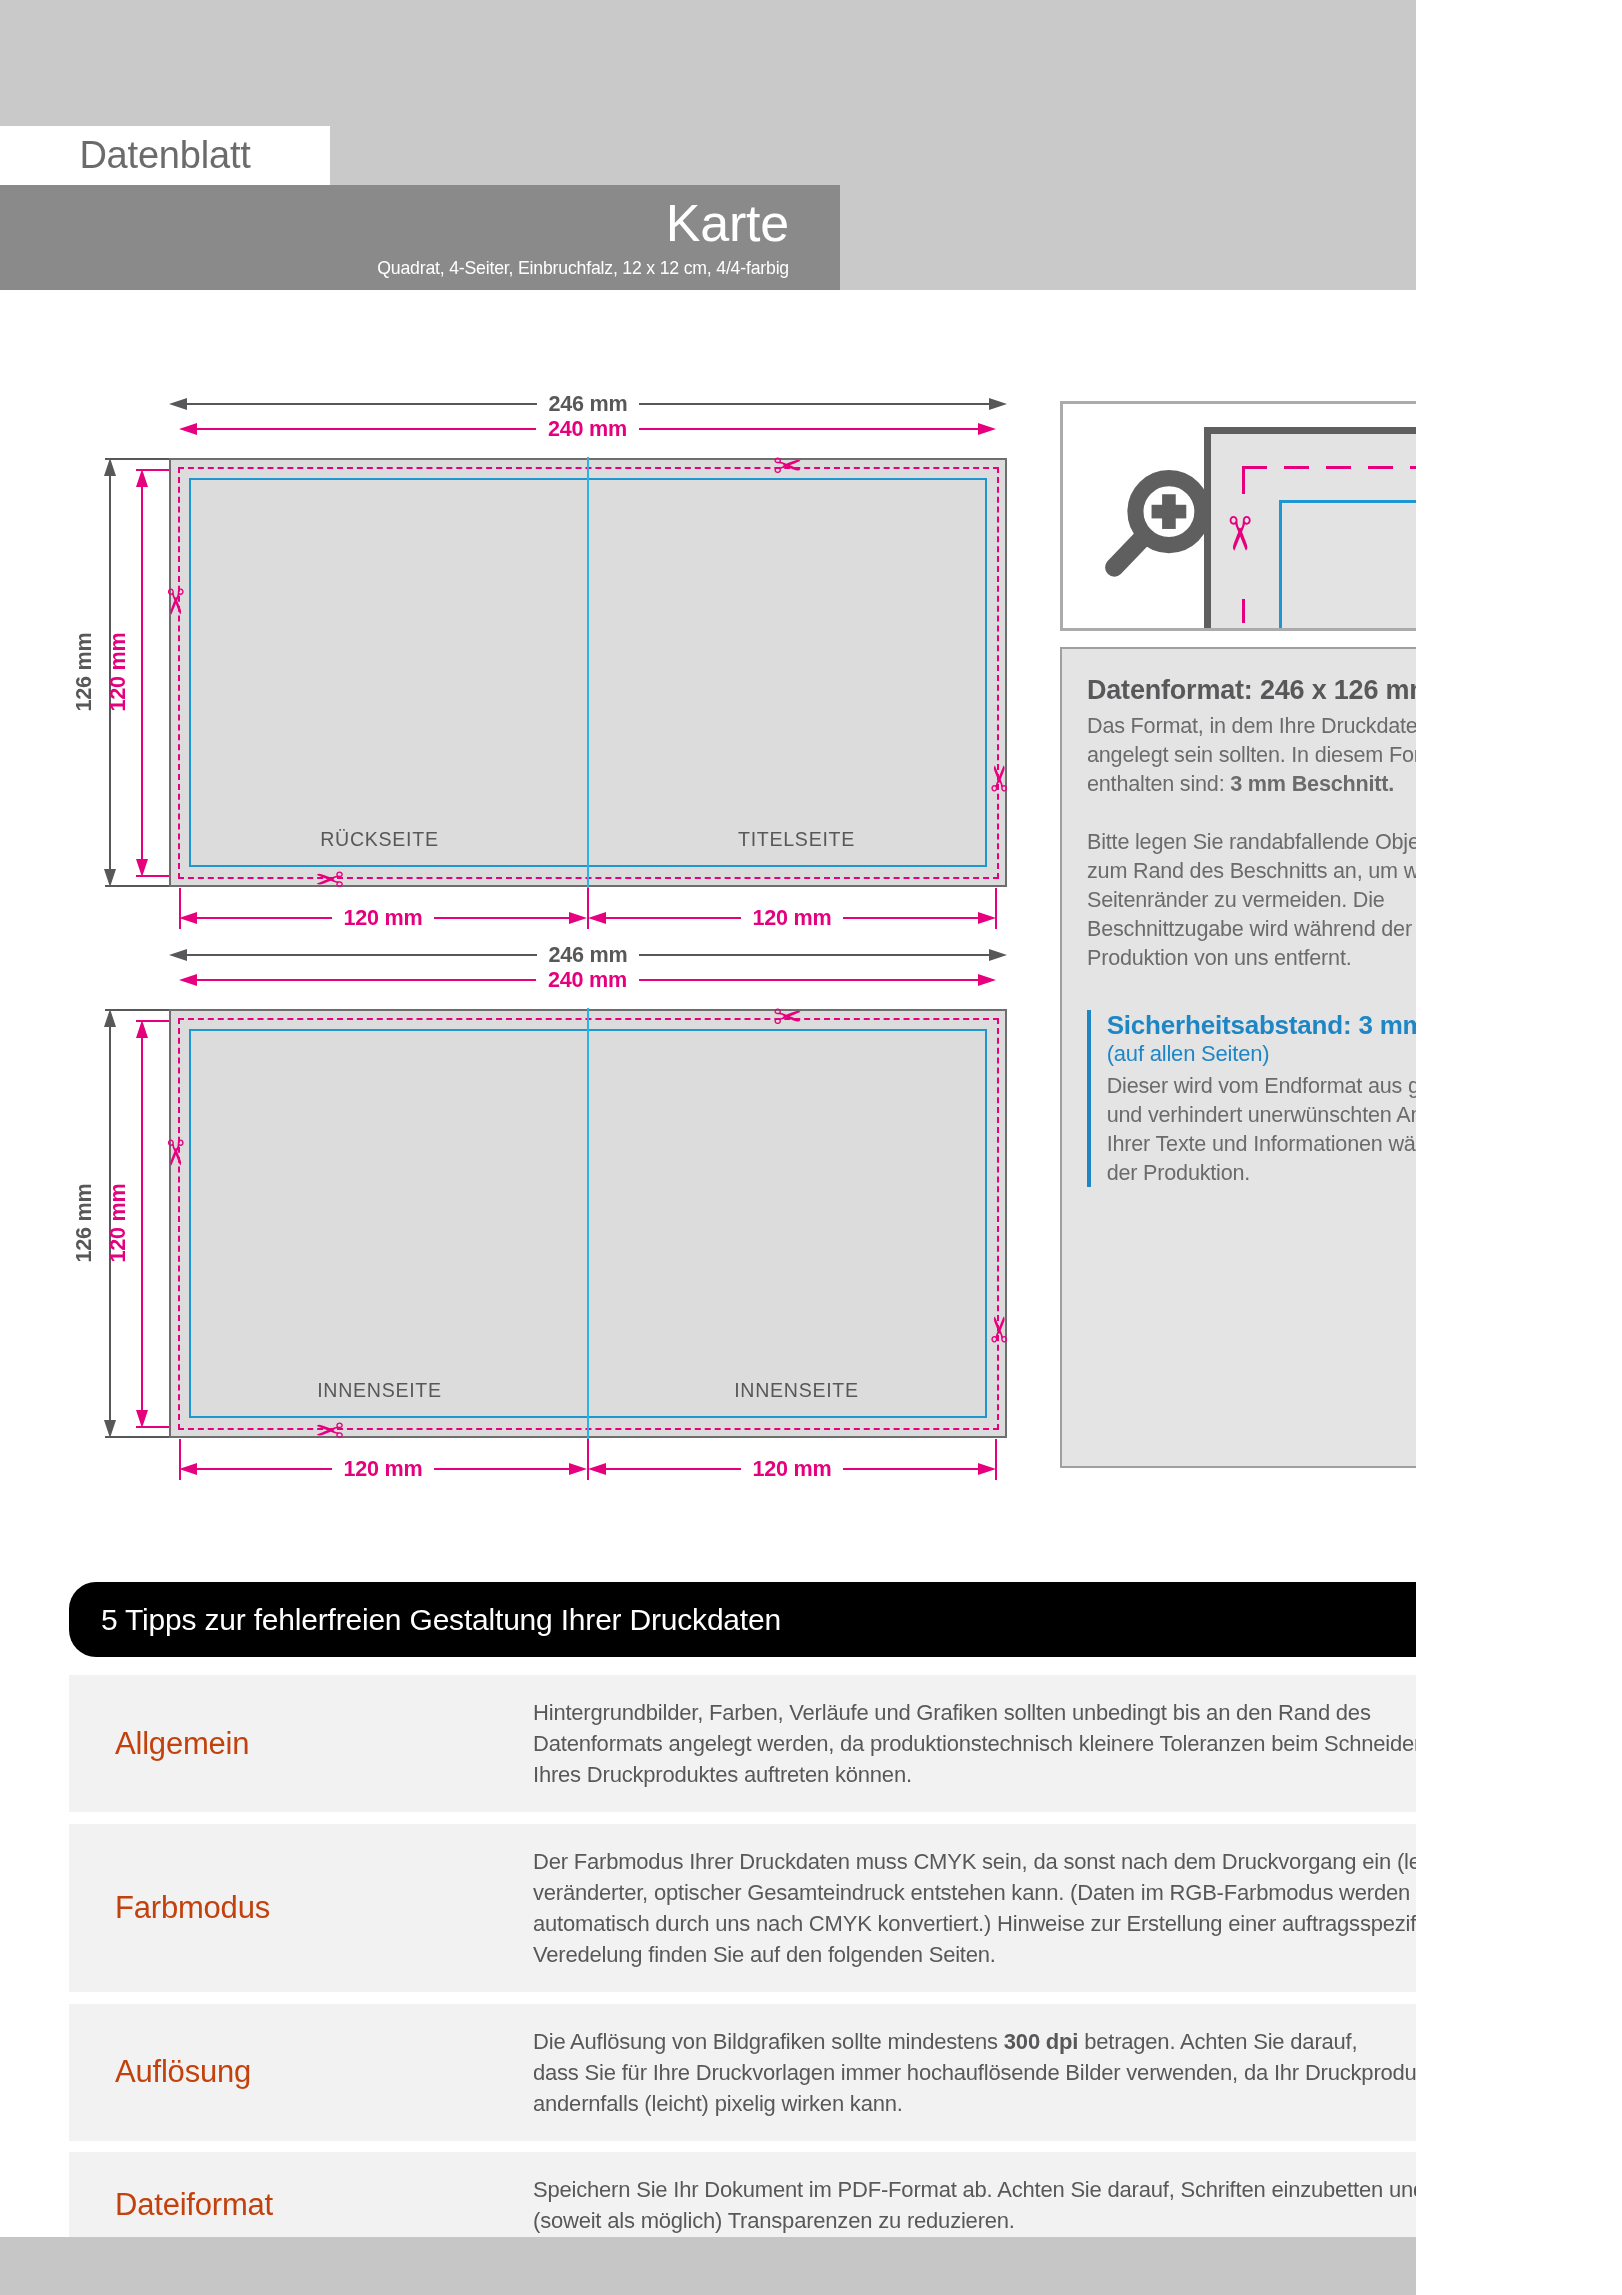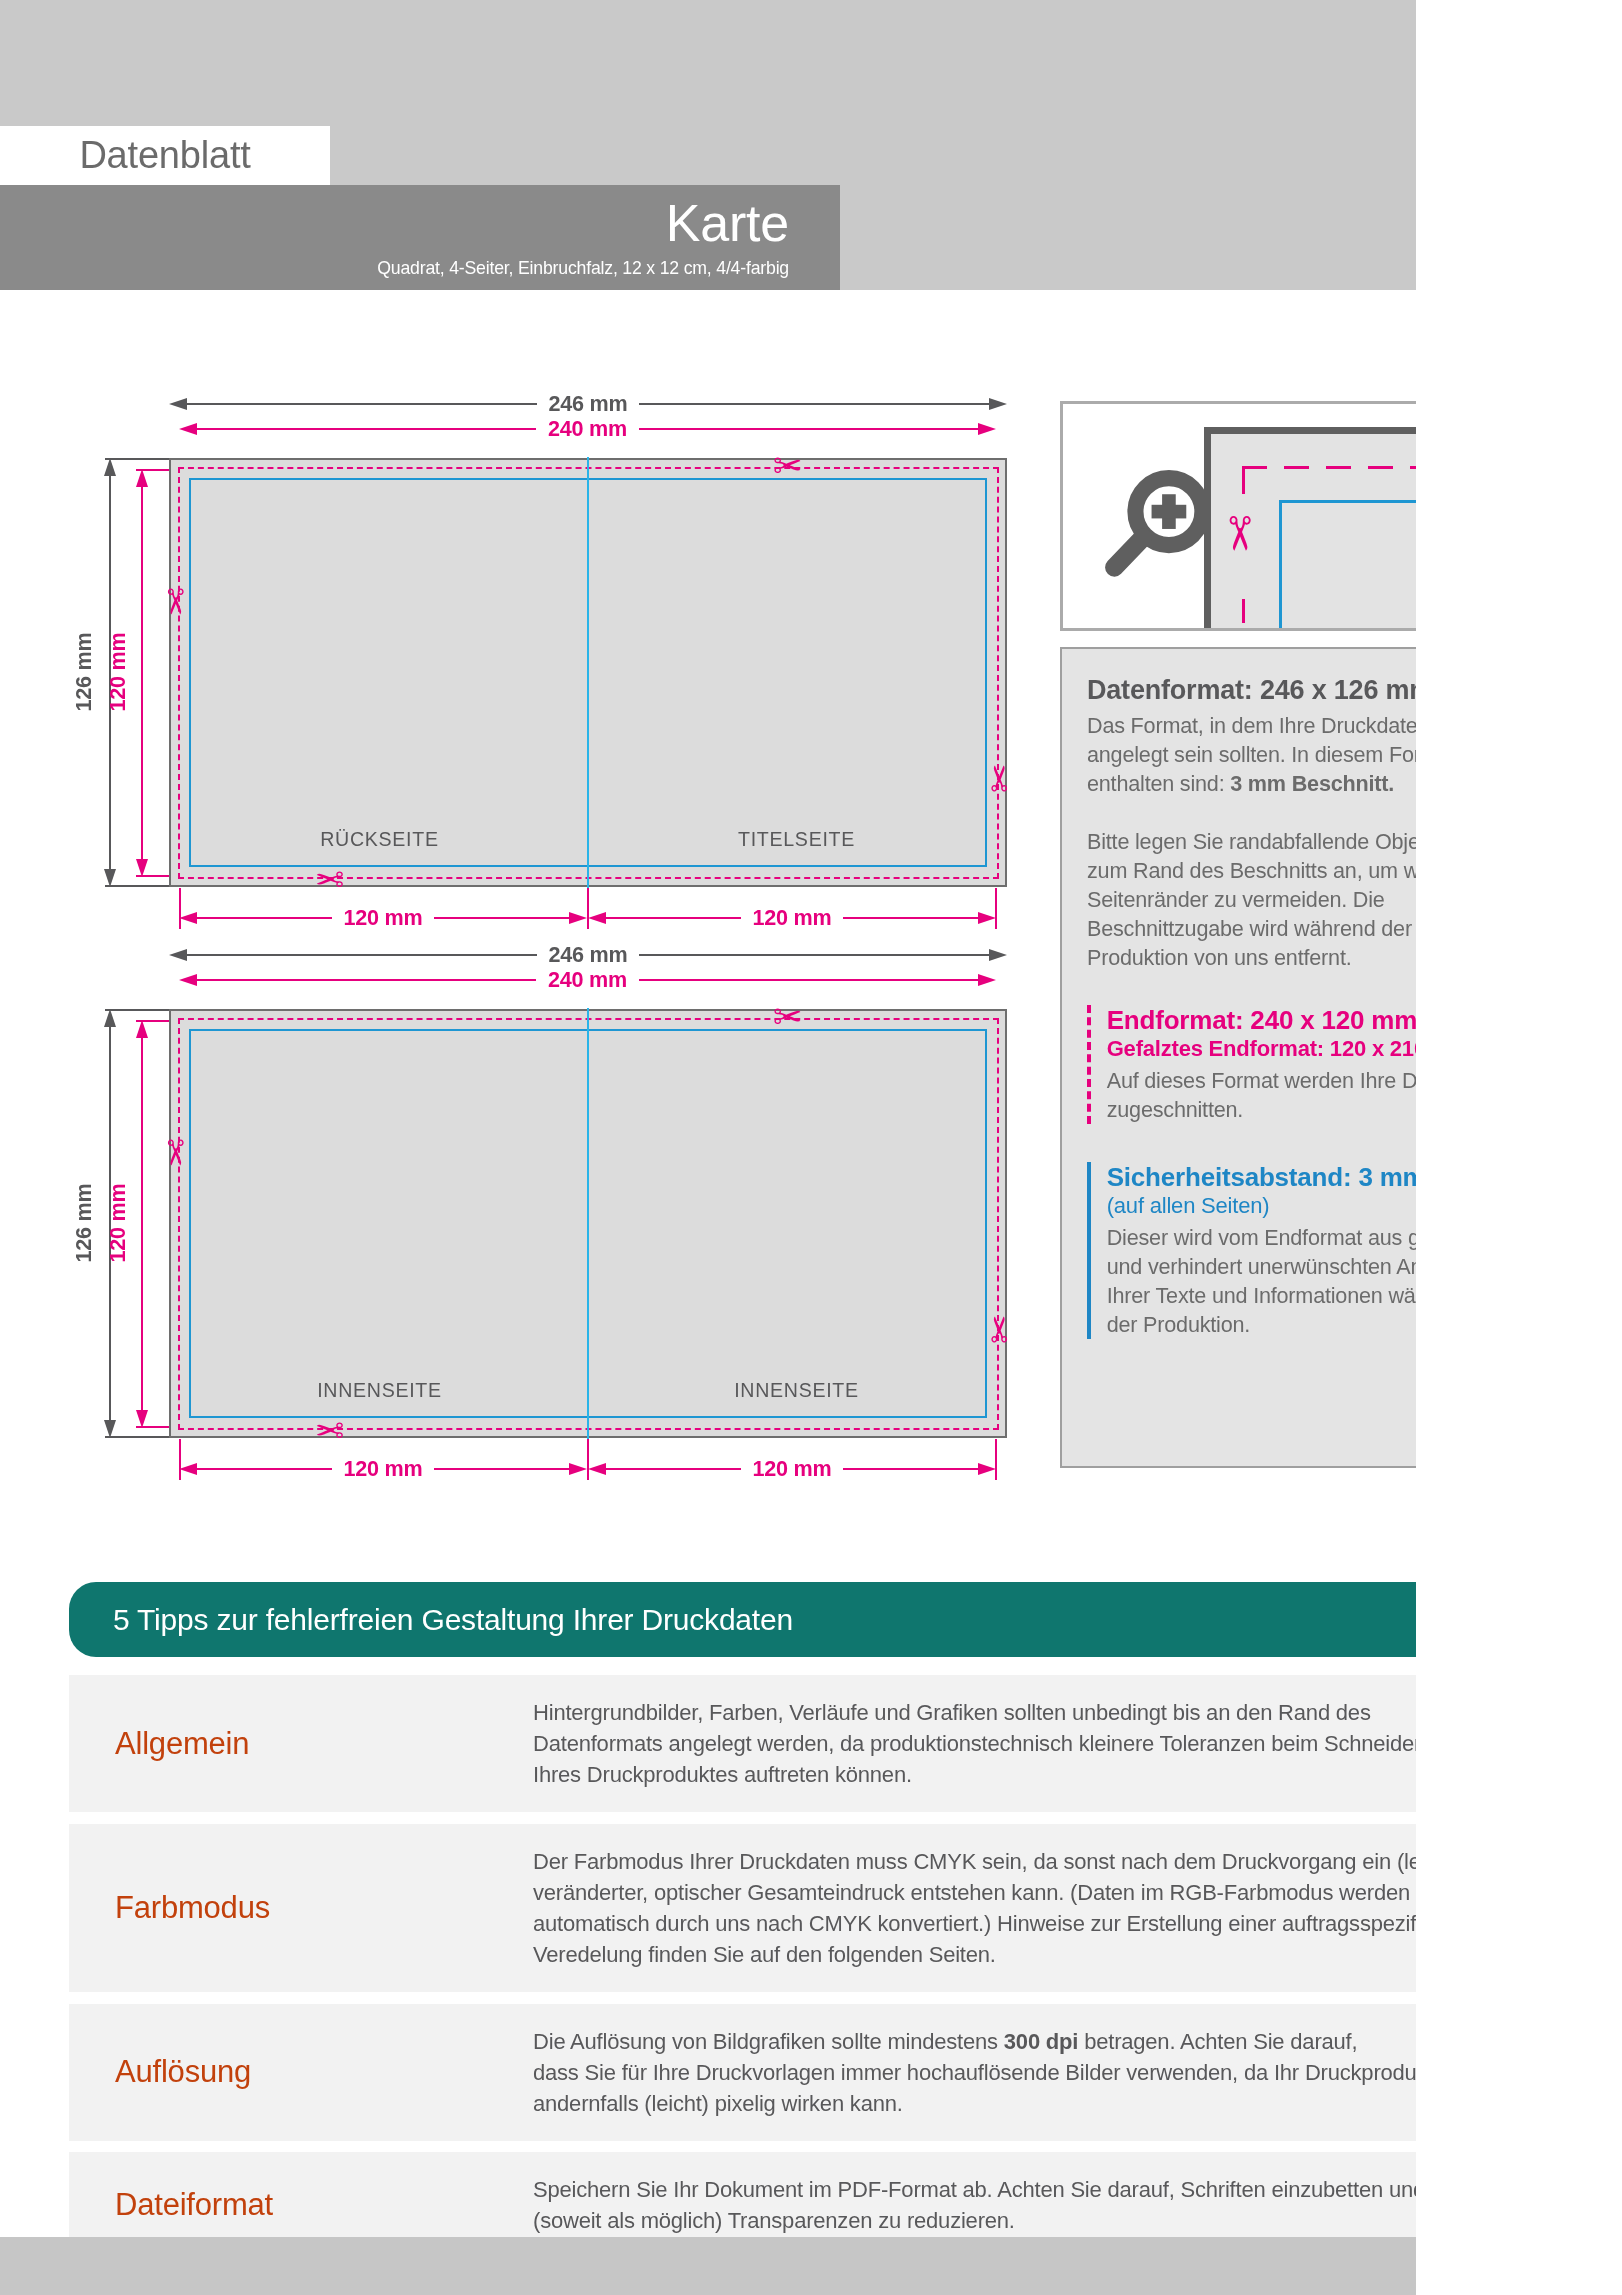--- a/index.html
+++ b/index.html
@@ -79,21 +79,21 @@
   .sec-end .h-m1{font-size:26px;font-weight:700;color:#e6007e;line-height:1.2;}
   .sec-end .h-m2{font-size:22px;font-weight:700;color:#e6007e;margin-bottom:3.9px;}
   .sec-safe{margin-top:38px;border-left:4.6px solid #1e86c5;padding-left:15.7px;}
   .sec-safe .h-b1{font-size:26px;font-weight:700;color:#1e86c5;line-height:1.2;}
   .sec-safe .h-b2{font-size:22px;color:#1e86c5;margin-bottom:3.9px;}
   .sec-falz{margin-top:31px;border-left:4.6px solid #29abe2;padding-left:15.7px;}
   .sec-falz .h-c1{font-size:26px;font-weight:700;color:#29abe2;margin-bottom:3.9px;}
   .gap40{height:29px;}
 
   
-  .tips-bar{position:absolute;left:69px;top:1582px;width:1489px;height:75px;background:#0f766e;display:flex;align-items:center;padding-left:44px;box-sizing:border-box;border-radius:27px;}
+  .tips-bar{position:absolute;left:69px;top:1582px;width:1489px;height:75px;background:#000000;display:flex;align-items:center;padding-left:32px;box-sizing:border-box;border-radius:27px;}
   .tips-bar span{color:#ffffff;font-size:30px;}
   .tips-rows{position:absolute;left:69px;top:1675px;width:1489px;}
   .trow{background:#f2f2f2;display:flex;align-items:center;margin-bottom:11.8px;}
   .trow .tlabel{width:464px;box-sizing:border-box;padding-left:46px;font-size:31px;color:#c2410c;flex-shrink:0;}
   .trow .tbody{flex:1;font-size:22px;line-height:31px;color:#58585a;white-space:pre-line;padding:22px 39px 22px 0;}
   .r1{min-height:103px;} .r2{min-height:137px;} .r3{min-height:99px;} .r4{min-height:72px;} .r5{min-height:86px;}
   b{font-weight:700;}
 
   .footer{position:absolute;left:0;top:2237px;width:1623px;height:59px;background:#c6c6c6;}
 </style>
@@ -261,26 +261,20 @@
       <div class="body"><span>Das Format, in dem Ihre Druckdaten
 angelegt sein sollten. In diesem Format
 enthalten sind: </span><b>3 mm Beschnitt.</b></div>
       <div class="gap40"></div>
       <div class="body">Bitte legen Sie randabfallende Objekte bis
 zum Rand des Beschnitts an, um weiße
 Seitenränder zu vermeiden. Die
 Beschnittzugabe wird während der
 Produktion von uns entfernt.</div>
     </div>
-    <div class="sec sec-end">
-      <div class="h-m1">Endformat: 240 x 120 mm</div>
-      <div class="h-m2">Gefalztes Endformat: 120 x 210 mm</div>
-      <div class="body">Auf dieses Format werden Ihre Druckdaten
-zugeschnitten.</div>
-    </div>
     <div class="sec sec-safe">
       <div class="h-b1">Sicherheitsabstand: 3 mm</div>
       <div class="h-b2">(auf allen Seiten)</div>
       <div class="body">Dieser wird vom Endformat aus gemessen
 und verhindert unerwünschten Anschnitt
 Ihrer Texte und Informationen während
 der Produktion.</div>
     </div>
   </div>
 

